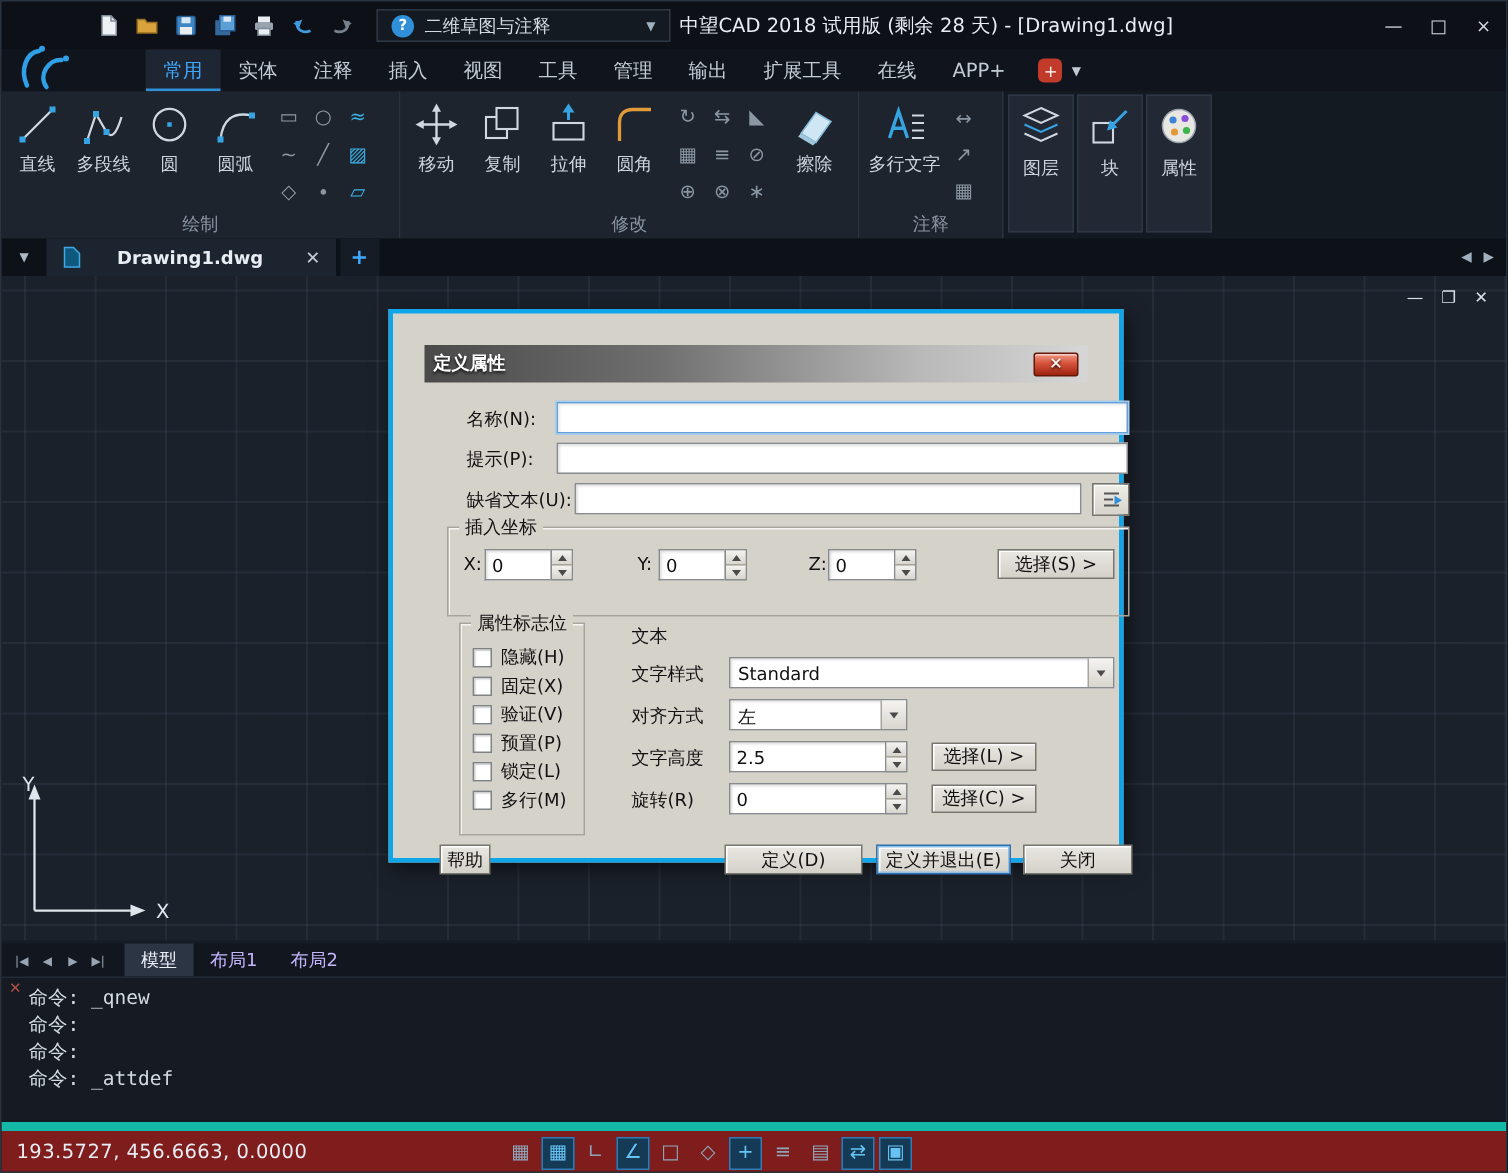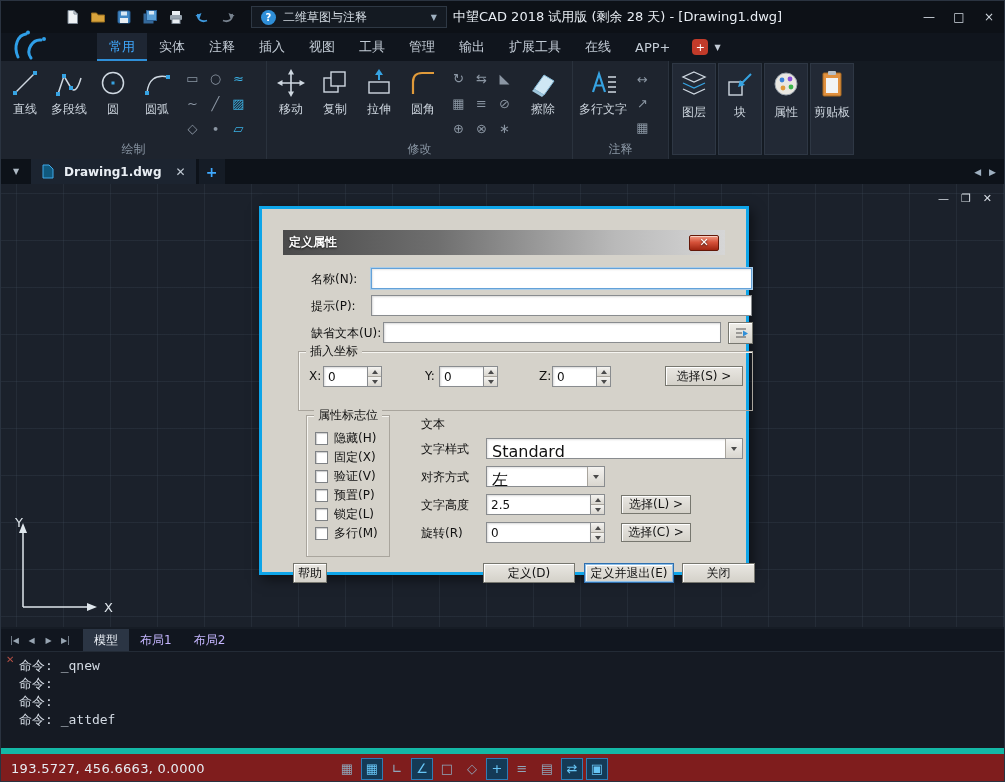--- a/index.html
+++ b/index.html
@@ -38,21 +38,21 @@
 .mini-col{display:grid;grid-template-columns:23px;grid-auto-rows:24px;align-content:center}
 .mini{display:flex;align-items:center;justify-content:center;font-size:13px;color:#8b96a3}
 .mini-grid.draw .mini:nth-child(3n){color:#3bb0e4}
 .tiles-wrap{display:flex;padding:0 2px}
 .tile{width:44px;height:92px;margin:2px 1px;background:#222935;border:1px solid #2e3744;display:flex;flex-direction:column;align-items:center;padding-top:5px;gap:5px}
 .filler{flex:1}
 
 
 .doctab-bar{position:absolute;top:158px;left:0;right:0;height:25px;background:#0d1219;display:flex;align-items:stretch}
 .tab-dd{width:30px;display:flex;align-items:center;justify-content:center;color:#aeb9c4;font-size:8px}
-.doctab{display:flex;align-items:center;gap:10px;padding:0 10px;background:#1c2430;color:#e9eef4;font-size:12px;font-weight:bold}
+.doctab{display:flex;align-items:center;gap:24px;padding:0 10px;background:#1c2430;color:#e9eef4;font-size:12px;font-weight:bold}
 .doctab .close{font-weight:normal;color:#c2cbd5;font-size:12px;margin-left:4px}
 .newtab{width:26px;display:flex;align-items:center;justify-content:center;color:#3fa9ff;font-size:14px;font-weight:bold;background:#151c26;margin-left:3px}
 .tabbar-arrows{margin-left:auto;display:flex;align-items:center;gap:8px;padding-right:8px;color:#9fb0c0;font-size:9px}
 
 
 .drawing{position:absolute;top:183px;left:0;right:0;bottom:154px;background-color:#1b212b;
  background-image:linear-gradient(rgba(86,100,120,.16) 1px,transparent 1px),linear-gradient(90deg,rgba(86,100,120,.16) 1px,transparent 1px);
  background-size:47px 47px;background-position:15px 9px}
 .docwin-controls{position:absolute;top:8px;right:12px;display:flex;gap:12px;color:#d9dfe6;font-size:11px}
 .ucs{position:absolute;left:4px;bottom:4px}
@@ -68,21 +68,21 @@
 .grp{position:absolute;border:1px solid #a9a59d;box-shadow:inset 1px 1px 0 #f6f5f1}
 .grp .legend{position:absolute;top:-8px;left:7px;background:#d5d2ca;padding:0 4px;line-height:14px;white-space:nowrap}
 .spin{position:absolute;display:flex;height:21px}
 .spin input{flex:1;min-width:0;height:100%;background:#fff;border:1px solid #898c8f;border-right:none;box-shadow:inset 1px 1px 2px rgba(0,0,0,.15);font-size:12px;padding:0 4px;font-family:inherit;color:#111}
 .updown{width:15px;display:flex;flex-direction:column;border:1px solid #898c8f}
 .ud{flex:1;background:linear-gradient(#f4f3f0,#d9d6cf);display:flex;align-items:center;justify-content:center}
 .ud+.ud{border-top:1px solid #a9a59d}
 .tri-up{width:0;height:0;border-left:3px solid transparent;border-right:3px solid transparent;border-bottom:4px solid #4a4a4a}
 .tri-dn{width:0;height:0;border-left:3px solid transparent;border-right:3px solid transparent;border-top:4px solid #4a4a4a}
 .combo{position:absolute;height:21px;display:flex;background:#fff;border:1px solid #898c8f;box-shadow:inset 1px 1px 2px rgba(0,0,0,.12)}
-.combo .cval{flex:1;padding:3px 5px;font-size:16px;white-space:nowrap;overflow:hidden}
+.combo .cval{flex:1;padding:3px 5px;font-size:12px;white-space:nowrap;overflow:hidden}
 .combo .cdd{width:17px;background:linear-gradient(#f4f3f0,#d9d6cf);border-left:1px solid #a9a59d;display:flex;align-items:center;justify-content:center}
 .btn{position:absolute;height:20px;background:linear-gradient(#e9e7e2,#d4d1c9);border:1px solid #77776f;box-shadow:inset 1px 1px 0 #fff;font-size:12px;display:flex;align-items:center;justify-content:center;color:#111;white-space:nowrap}
 .btn.default{border:1px solid #2f6fae;box-shadow:inset 0 0 0 1px #8fc0e8,inset 2px 2px 0 #fff}
 .cbrow{position:absolute;display:flex;align-items:center;gap:6px;height:16px}
 .cb{width:13px;height:13px;background:#fff;border:1px solid #7f8285;box-shadow:inset 1px 1px 1px rgba(0,0,0,.2)}
 .fieldbtn{position:absolute;width:25px;height:22px;background:linear-gradient(#efeee9,#d6d3cb);border:1px solid #77776f;box-shadow:inset 1px 1px 0 #fff;display:flex;align-items:center;justify-content:center}
 
 
 .layoutbar{position:absolute;top:628px;left:0;right:0;height:22px;background:#11161f;display:flex;align-items:center;font-size:12px}
 .lnav{display:flex;gap:2px;margin-left:6px;color:#98a5b2;font-size:8px}
@@ -331,28 +331,20 @@
       <div class="tile">
         <svg width="30" height="30">
             <circle cx="15" cy="15" r="11" fill="#e9e7e1" stroke="#9aa4ae"></circle>
             <circle cx="11" cy="11" r="2.4" fill="#3b82d8"></circle>
             <circle cx="19" cy="10" r="2.4" fill="#8a4fd8"></circle>
             <circle cx="20" cy="18" r="2.4" fill="#3bb54a"></circle>
             <circle cx="12" cy="19" r="2.4" fill="#e09a3a"></circle>
           </svg>
         <span class="tlabel">属性</span>
       </div>
-      <div class="tile">
-        <svg width="30" height="30">
-            <rect x="6" y="4" width="18" height="23" rx="1" fill="#e0903f" stroke="#a96a22"></rect>
-            <rect x="11" y="2" width="8" height="4" rx="1" fill="#b7bfc7"></rect>
-            <rect x="9" y="9" width="12" height="15" fill="#f2f4f6"></rect>
-          </svg>
-        <span class="tlabel">剪贴板</span>
-      </div>
     </div>
     <div class="filler"></div>
   </div>
 
   <div class="doctab-bar">
     <span class="tab-dd">▼</span>
     <div class="doctab">
       <svg width="13" height="15">
           <path d="M2,1 h6 l4,4 v9 h-10 z" fill="#10597e" stroke="#3fa9e8"></path>
         </svg>

